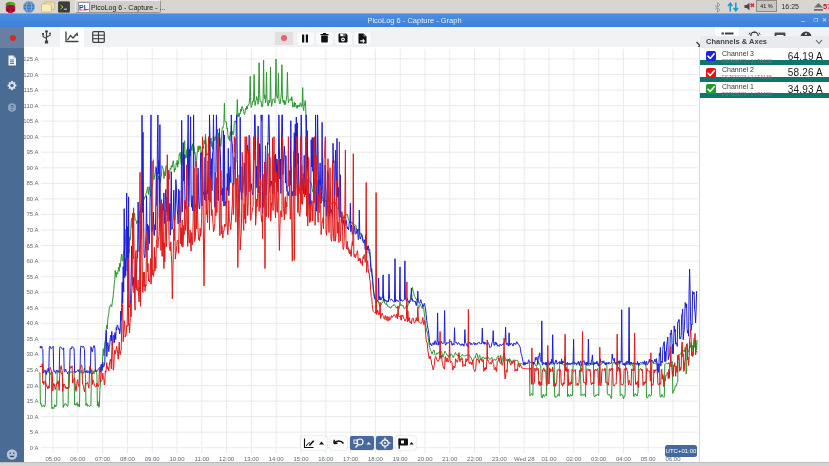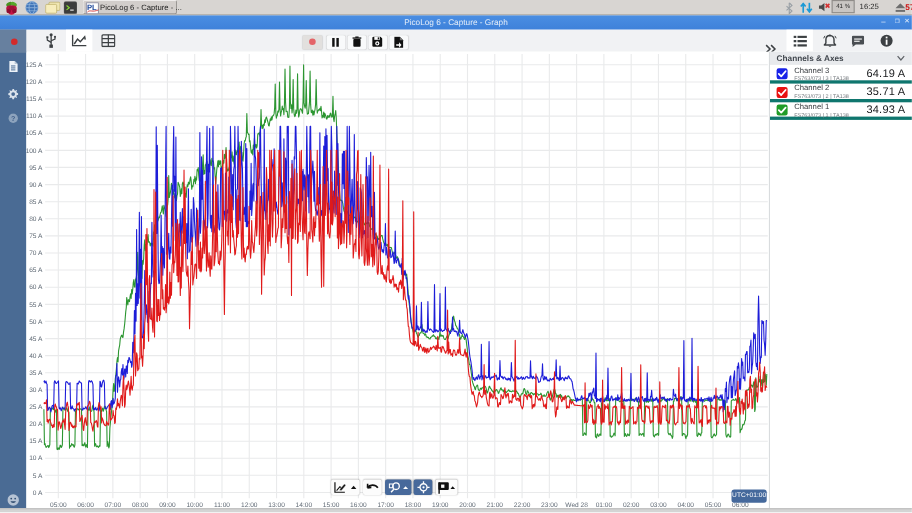--- a/index.html
+++ b/index.html
@@ -27,23 +27,23 @@
 .tab.sel{background:#fff}
 .tbtn{position:absolute;top:4.5px;width:17.5px;height:13px;background:#f9fafb;border-radius:2px;box-shadow:0 0 1px rgba(0,0,0,.12);display:flex;align-items:center;justify-content:center}
 .tbtn.prs{background:#e2e0de}
 
 #graph{left:24px;top:47px;width:676px;height:415px;background:#fff;border-right:1px solid #d9dcde}
 
 .gbtn{position:absolute;height:14px;background:#fcfcfc;border-radius:2px;box-shadow:0 0 1.5px rgba(0,0,0,.3);display:flex;align-items:center;justify-content:center}
 .gbtn.blue{background:#47699b}
 #utc{position:absolute;left:641px;top:397.5px;width:32px;height:12px;background:#45699c;border-radius:2.5px;color:#fff;font-size:6px;text-align:center;line-height:12px}
 
-#panel{left:700px;top:47px;width:129px;height:415px;background:#fff}
+#panel{left:700px;top:36px;width:129px;height:415px;background:#fff}
 #phead{position:absolute;left:0;top:0;width:129px;height:11.5px;background:#e8eaed;color:#40464d;font-size:7.5px;font-weight:bold;line-height:11.5px;padding-left:6px}
-.chrow{position:absolute;left:0;width:129px;height:16.5px;border-bottom:3px solid #0f766e}
+.chrow{position:absolute;left:0;width:129px;height:16.5px;border-bottom:5px solid #0f766e}
 .cbx{position:absolute;left:6px;top:2.5px;width:10px;height:10px;border-radius:2px}
 .cbx svg{display:block}
 .tab svg,.tbtn svg,.gbtn svg,.sic svg,.ic svg{display:block}
 .cname{position:absolute;left:22px;top:1px;font-size:7px;color:#34383c}
 .csub{position:absolute;left:22px;top:9px;font-size:5px;color:#74797e;white-space:nowrap}
 .cval{position:absolute;right:6px;top:2px;font-size:10px;color:#17191b;letter-spacing:0.2px}
 
 #bstrip{left:0;top:462px;width:829px;height:4px;background:#d4d4d4;border-top:1px solid #bdbdbd}
 svg text{font-family:"Liberation Sans",sans-serif}
 </style></head>
@@ -439,21 +439,21 @@
     <div class="cval">64.19 A</div>
   </div>
   <div class="chrow" style="top:29px">
     <div class="cbx" style="background:#e81111">
         <svg width="10" height="10" viewBox="0 0 10 10">
           <path d="M2 5.2 L4.2 7.4 L8.2 2.8" stroke="#fff" stroke-width="1.6" fill="none" stroke-linecap="round" stroke-linejoin="round"></path>
         </svg>
       </div>
     <div class="cname">Channel 2</div>
       <div class="csub">FS763/073 | 2 | TA138</div>
-    <div class="cval">35.71 A</div>
+    <div class="cval">58.26 A</div>
   </div>
   <div class="chrow" style="top:45.5px">
     <div class="cbx" style="background:#1f9c27">
         <svg width="10" height="10" viewBox="0 0 10 10">
           <path d="M2 5.2 L4.2 7.4 L8.2 2.8" stroke="#fff" stroke-width="1.6" fill="none" stroke-linecap="round" stroke-linejoin="round"></path>
         </svg>
       </div>
     <div class="cname">Channel 1</div>
       <div class="csub">FS763/073 | 1 | TA138</div>
     <div class="cval">34.93 A</div>

